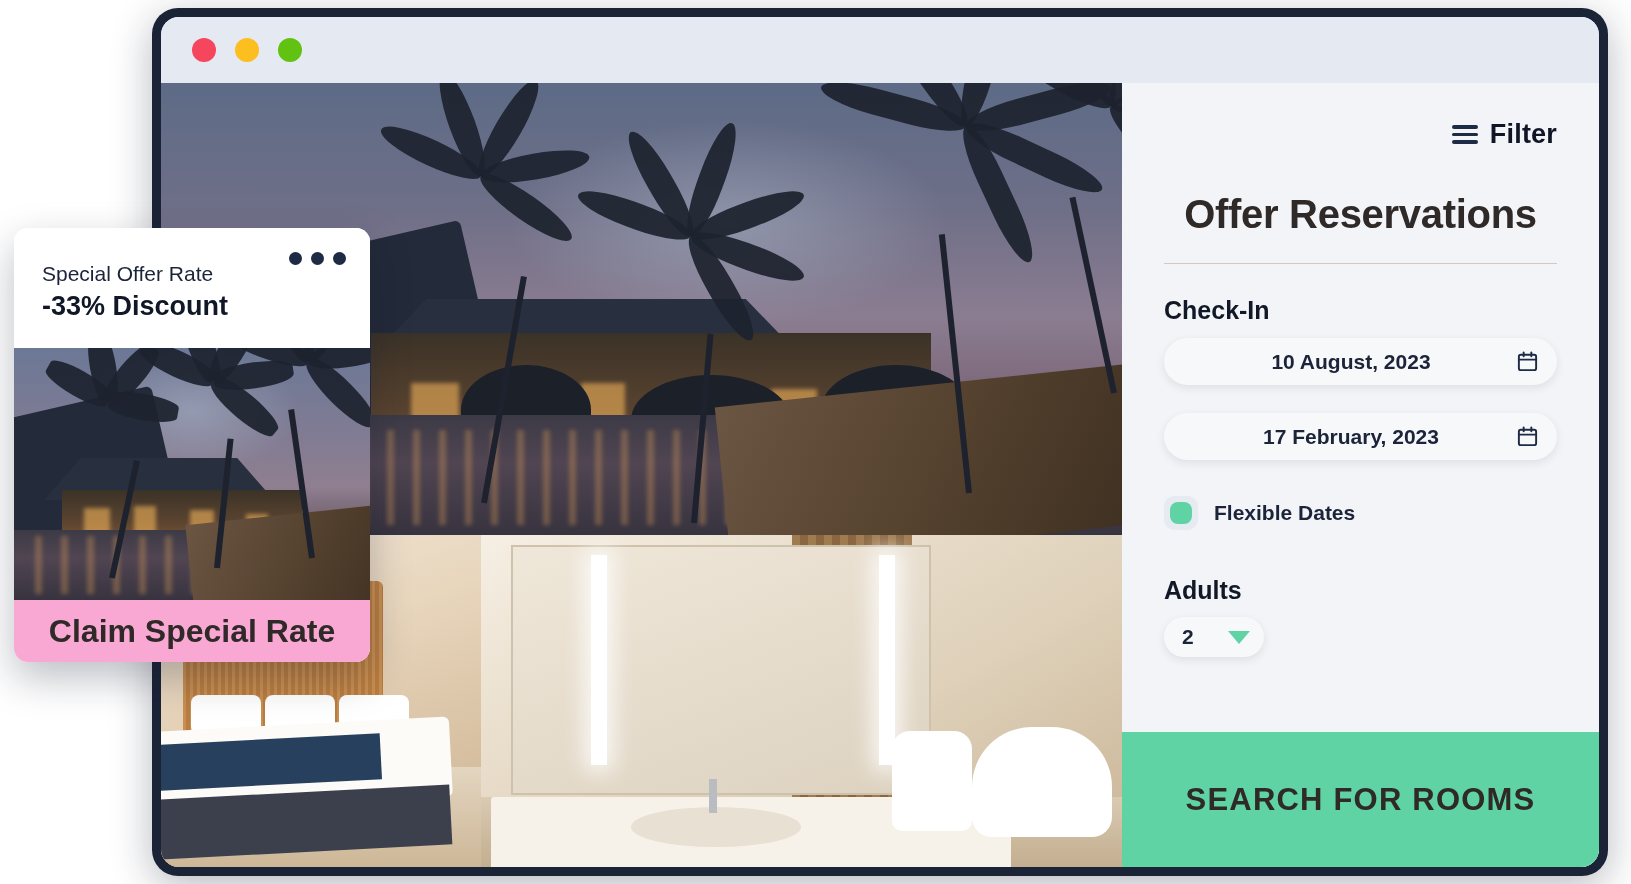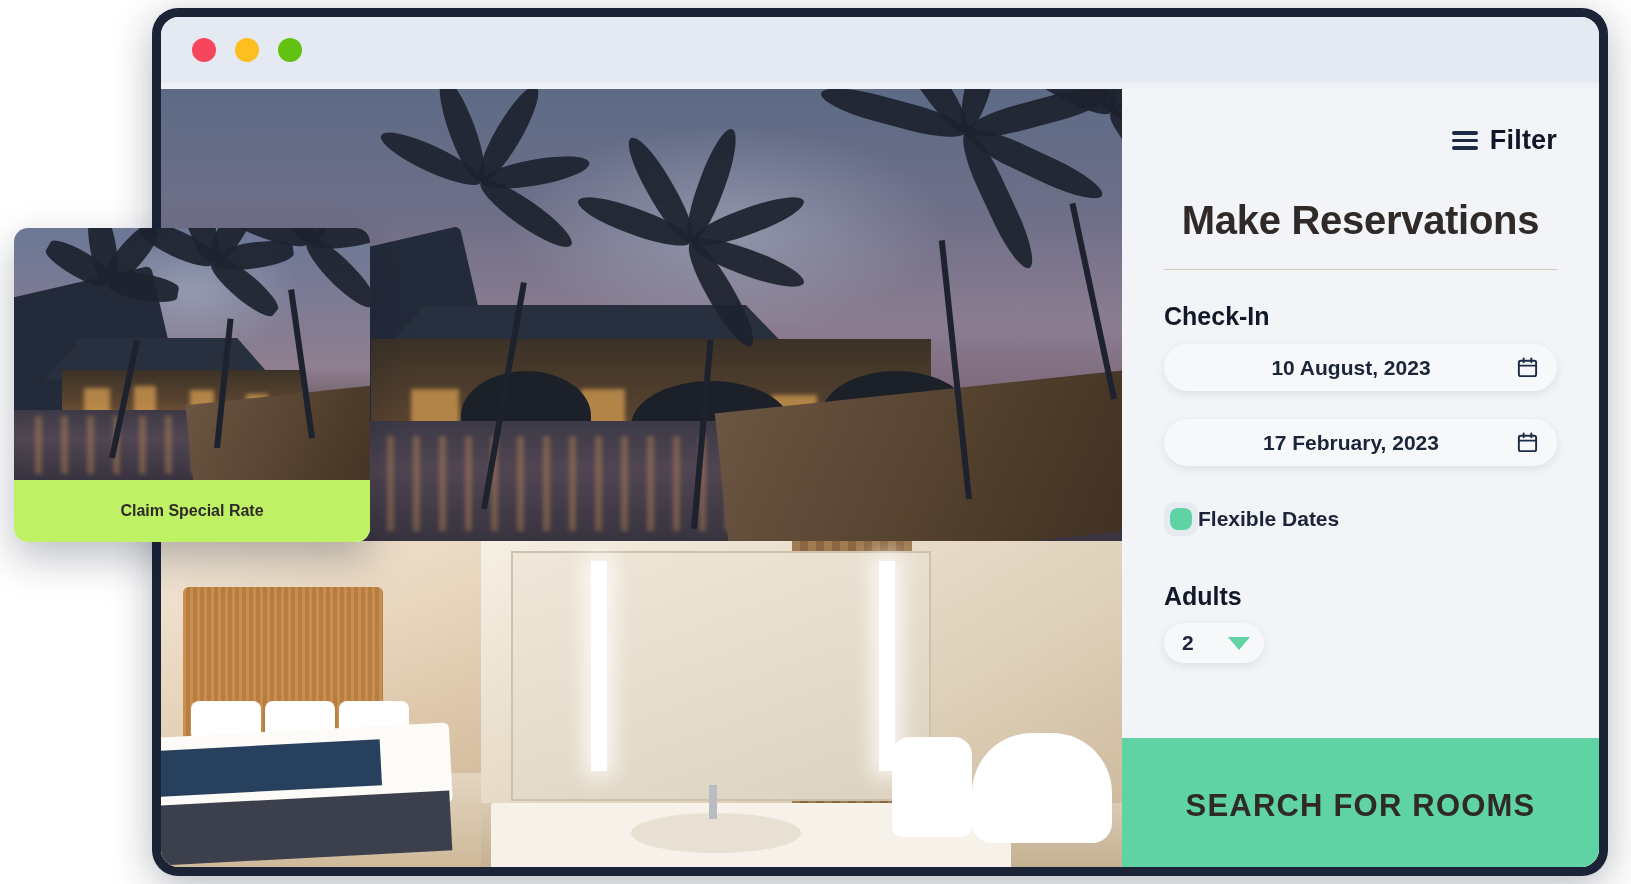--- a/index.html
+++ b/index.html
@@ -41,21 +41,20 @@
   .dot { width: 24px; height: 24px; border-radius: 50%; }
   .dot.red    { background: #f6465d; }
   .dot.yellow { background: #fdbe1f; }
   .dot.green  { background: #62c212; }
 
   
   .content {
     position: relative;
     display: flex;
     height: calc(100% - 66px);
-    margin-top: 6px;
   }
 
   
   .photos {
     position: relative;
     width: 961px;
     height: 100%;
     overflow: hidden;
     background: #2c2f41;
   }
@@ -269,21 +268,21 @@
     margin-bottom: 28px;
   }
   .input-value {
     font-size: 21px; font-weight: 600; color: #1b2438;
     flex: 1;
     text-align: center;
   }
   .cal-icon { width: 23px; height: 23px; flex: 0 0 auto; }
 
   .flex-row {
-    display: flex; align-items: center; 
+    display: flex; align-items: center; gap: 16px;
     margin-top: 8px; margin-bottom: 46px;
   }
   .toggle-box {
     width: 34px; height: 34px;
     background: #e6eaf1;
     border-radius: 11px;
     display: flex; align-items: center; justify-content: center;
   }
   .toggle-knob {
     width: 22px; height: 22px; border-radius: 8px;
@@ -356,23 +355,23 @@
     font-size: 27px; font-weight: 800; color: #101828;
   }
   .offer-photo {
     position: relative;
     height: 252px;
     overflow: hidden;
     background: linear-gradient(#6b7896 0%, #7e7b94 30%, #8f7f90 55%, #57444a 82%, #3b2f2e 100%);
   }
   .offer-cta {
     height: 62px;
-    background: #bef264;
+    background: #f9a8d4;
     display: flex; align-items: center; justify-content: center;
-    font-size: 16px; font-weight: 800; color: #2f2a28;
+    font-size: 32px; font-weight: 800; color: #2f2a28;
     cursor: pointer;
   }
 </style>
 </head>
 <body>
 
 <div class="window-frame">
   <div class="window-inner">
 
     <div class="titlebar">
@@ -473,21 +472,21 @@
 
           <div class="filter-row">
             <span class="hamburger">
               <span></span>
                 <span></span>
                 <span></span>
             </span>
             <span class="filter-label">Filter</span>
           </div>
 
-          <div class="panel-title">Make Reservations</div>
+          <div class="panel-title">Offer Reservations</div>
 
           <div class="divider"></div>
 
           <div class="field-label">Check-In</div>
           <div class="input-pill">
             <span class="input-value">10 August, 2023</span>
             <span class="cal-icon">
               <svg viewBox="0 0 24 24" width="23" height="23" fill="none" stroke="#1d2b44" stroke-width="2" stroke-linecap="round">
                 <rect x="3" y="5" width="18" height="16" rx="2"></rect>
                 <line x1="3" y1="10" x2="21" y2="10"></line>
@@ -529,20 +528,29 @@
         </div>
 
         <div class="search-cta">SEARCH FOR ROOMS</div>
       </div>
 
     </div>
   </div>
 </div>
 
 <div class="offer-card">
+  <div class="offer-head">
+    <span class="offer-dots">
+      <i></i>
+        <i></i>
+        <i></i>
+    </span>
+    <div class="offer-sub">Special Offer Rate</div>
+    <div class="offer-title">-33% Discount</div>
+  </div>
   <div class="offer-photo">
     <div class="sky-glow" style="left:20%;top:0;width:60%;height:50%;"></div>
     <div class="roof-left" style="left:-60px;top:60px;width:220px;height:180px;"></div>
     <div class="resort-roof" style="left:30px;top:110px;width:230px;height:42px;"></div>
     <div class="resort-block" style="left:48px;top:142px;width:240px;height:80px;"></div>
     <div class="resort-light" style="left:70px;top:160px;width:26px;height:30px;"></div>
     <div class="resort-light" style="left:120px;top:158px;width:22px;height:34px;"></div>
     <div class="resort-light" style="left:176px;top:162px;width:24px;height:30px;"></div>
     <div class="resort-light" style="left:232px;top:166px;width:22px;height:28px;"></div>
     <div class="water" style="height:70px;"></div>

